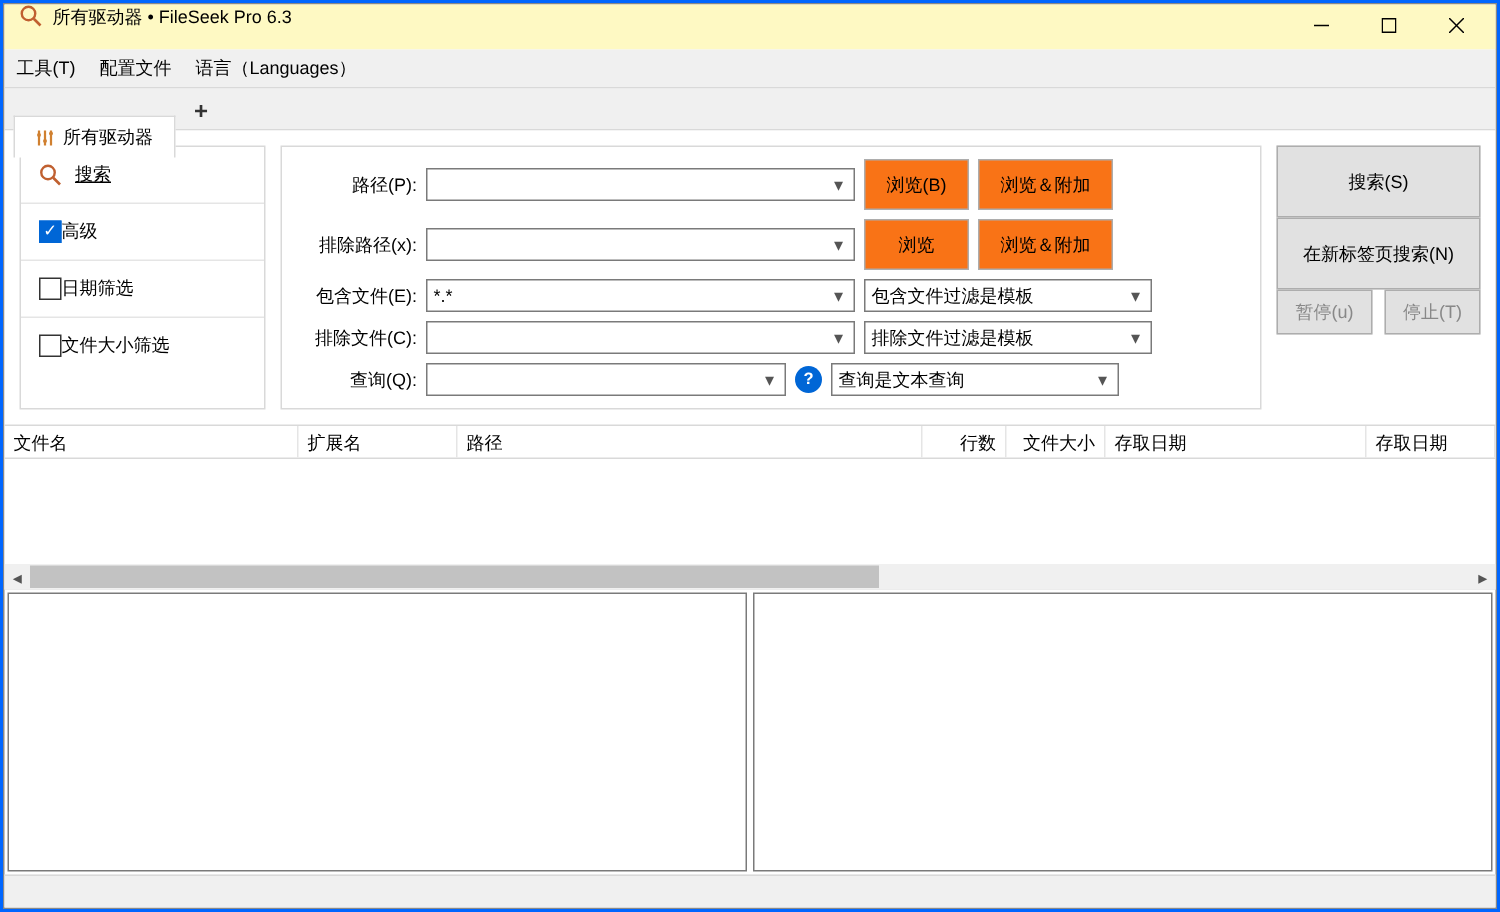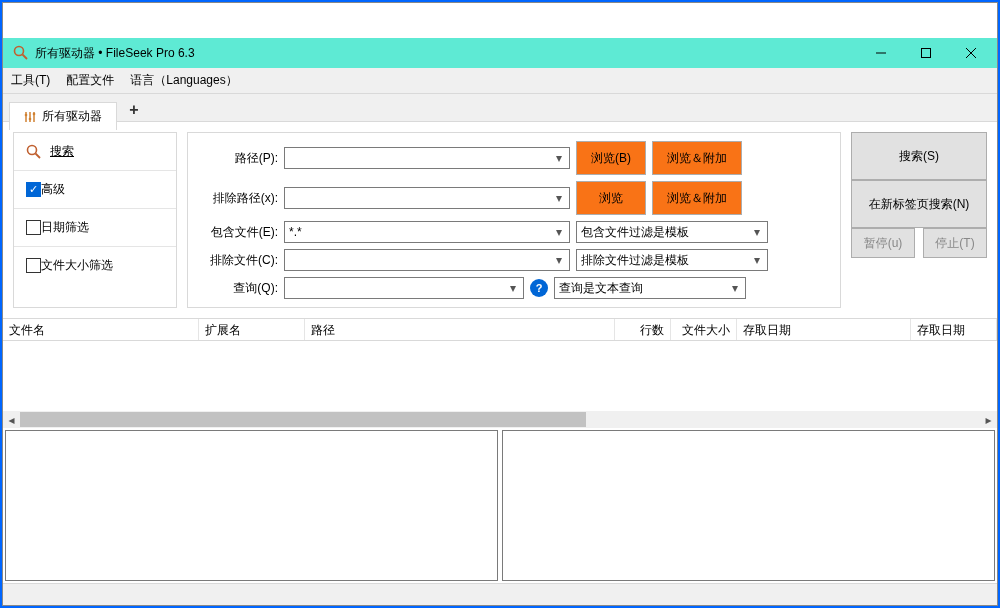--- a/index.html
+++ b/index.html
@@ -1,26 +1,26 @@
 <!DOCTYPE html>
 <html><head>
 <meta charset="utf-8">
 <style>
 * { box-sizing: border-box; margin: 0; padding: 0; font-family: "Microsoft YaHei", "SimSun", Tahoma, sans-serif; font-size: 12px; }
 body { background: #0066ff; padding: 2px; width: 1000px; height: 608px; overflow: hidden; }
 .window { background: #fff; border: 1px solid #888; height: 100%; display: flex; flex-direction: column; }
-.titlebar { display: flex; align-items: center; height: 30px; padding: 0 4px; background: #5eead4; margin-top: 35px; }
+.titlebar { display: flex; height: 30px; padding: 0 4px; background: #fef9c3; }
 .titlebar-icon { width: 16px; height: 16px; margin: 0 6px; }
 .titlebar-text { flex: 1; font-size: 12px; color: #000; }
 .win-controls { display: flex; }
 .win-btn { width: 45px; height: 28px; display:flex; align-items:center; justify-content:center; color:#000; }
 .menubar { display:flex; align-items:center; height:26px; padding:0 8px; gap:16px; background:#f0f0f0; border-bottom:1px solid #d9d9d9; }
 .menubar span { cursor:default; }
 .tabstrip { display:flex; align-items:flex-end; height:28px; background:#f0f0f0; padding-left:6px; border-bottom:1px solid #d9d9d9; }
-.tab { display:flex; align-items:center; gap:6px; padding:5px 14px; background:#fff; border:1px solid #d9d9d9; border-bottom:none; position:relative; top:9px; }
+.tab { display:flex; align-items:center; gap:6px; padding:5px 14px; background:#fff; border:1px solid #d9d9d9; border-bottom:none; position:relative; top:19px; }
 .tab .tab-icon { width:12px; height:12px; }
 .tab-add { width:34px; text-align:center; padding:5px 0; font-weight:bold; font-size:16px; line-height:12px; color:#333; cursor:pointer; }
 .search-area { display:flex; padding:10px; gap:10px; background:#fff; border-bottom:1px solid #d9d9d9; }
 .left-panel { display:flex; flex-direction:column; width:164px; border:1px solid #d9d9d9; }
 .left-item { display:flex; align-items:center; gap:0; padding:10px 12px; border-bottom:1px solid #e5e5e5; cursor:pointer; }
 .left-item.header { gap:8px;text-decoration:underline; }
 .left-item:last-child { border-bottom:none; }
 .chk { width:15px; height:15px; border:1px solid #333; display:inline-flex; align-items:center; justify-content:center; background:#fff; }
 .chk.checked { background:#0066d6; border-color:#0066d6; }
 .chk.checked::after { content:"✓"; color:#fff; font-size:11px; line-height:1; }

